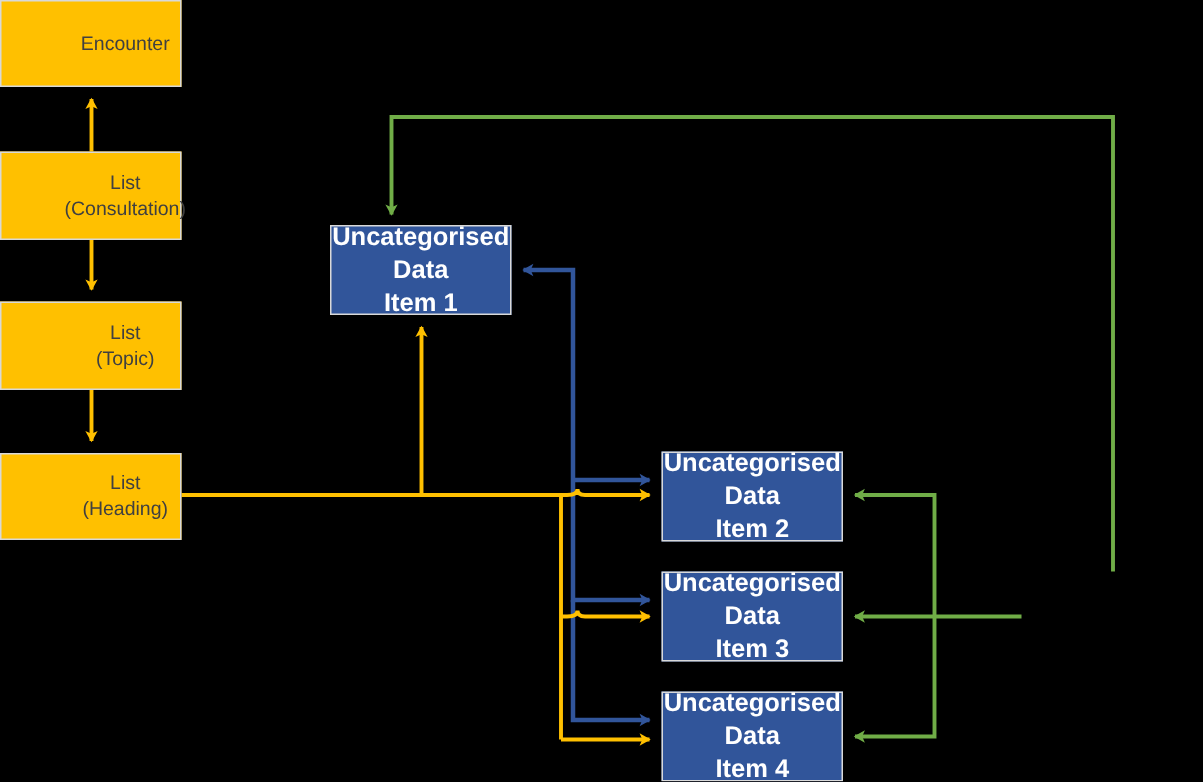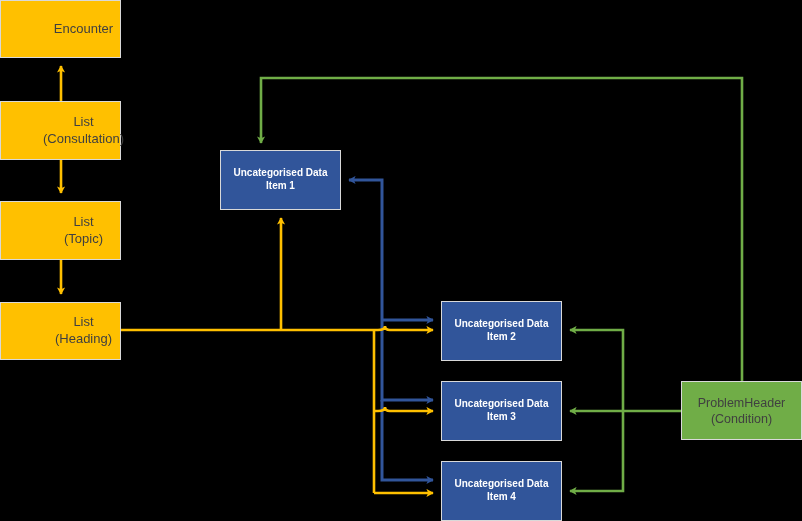--- a/index.html
+++ b/index.html
@@ -40,21 +40,21 @@
   }
   .node-orange {
     background: #ffc000;
     color: #404040;
     font-size: 13px;
     padding-left: 46px;
   }
   .node-blue {
     background: #31559a;
     color: #ffffff;
-    font-size: 10px;
+    font-size: 17px;
     font-weight: bold;
   }
   .node-green {
     background: #70ad47;
     color: #404040;
     font-size: 12.5px;
   }
 </style>
 </head>
 <body>
@@ -141,18 +141,14 @@
   <div class="node node-blue" style="left:441px; top:381px; width:121px; height:60px;">
     <span class="node-label">Uncategorised Data
 Item 3</span>
   </div>
 
   <div class="node node-blue" style="left:441px; top:461px; width:121px; height:60px;">
     <span class="node-label">Uncategorised Data
 Item 4</span>
   </div>
 
-  <div class="node node-green" style="left:681px; top:381px; width:121px; height:59px;">
-    <span class="node-label">ProblemHeader
-(Condition)</span>
-  </div>
 
 </div>
 
 </body></html>

